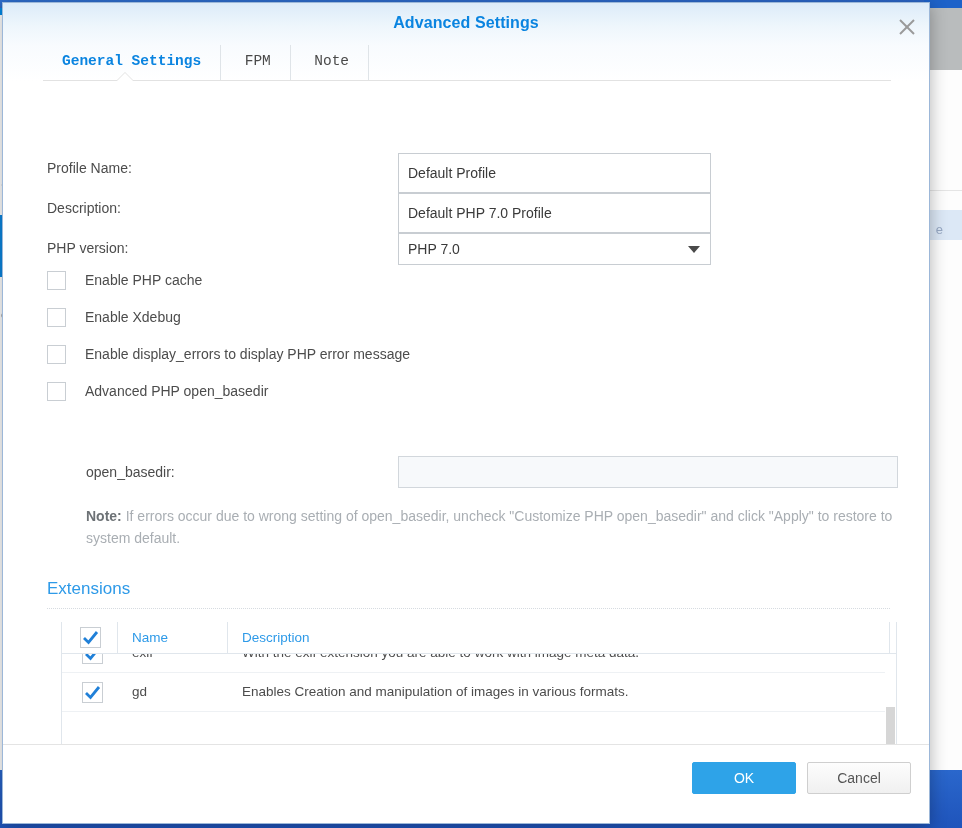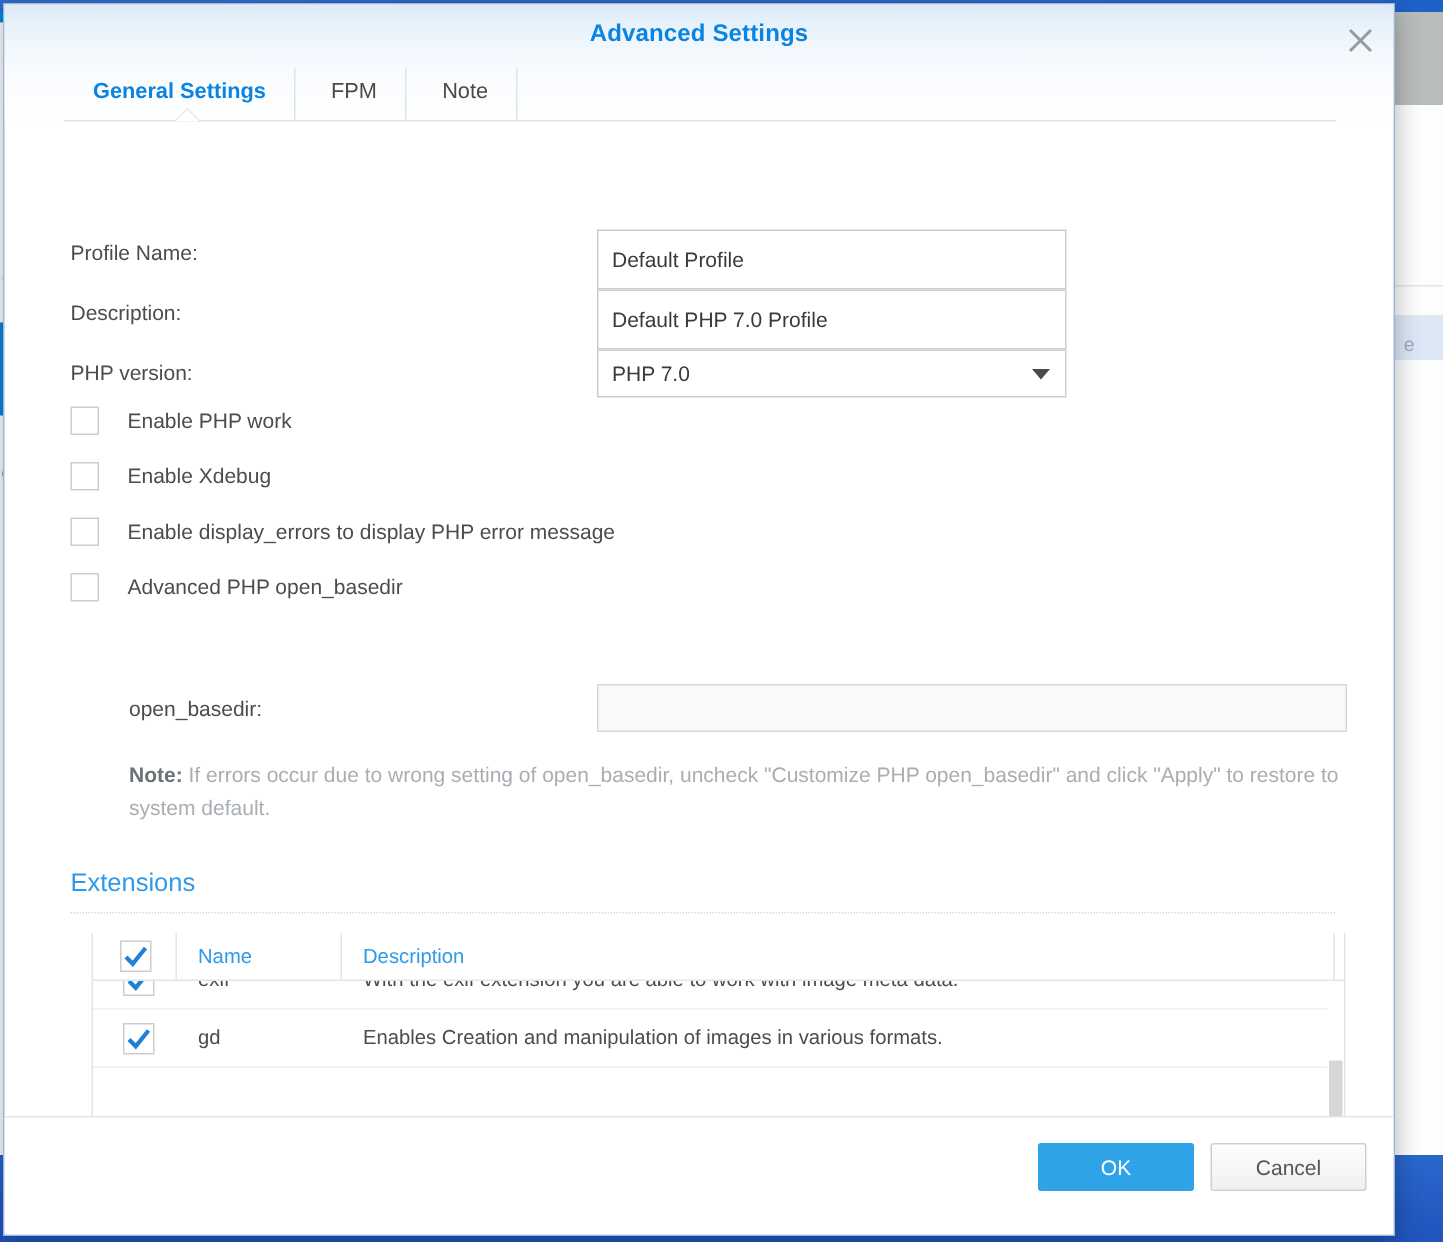--- a/index.html
+++ b/index.html
@@ -164,20 +164,21 @@
     display: inline-block;
     height: 36px;
     line-height: 32px;
     padding: 0 19px;
     font-size: 14.5px;
     color: #4a4a4a;
     border-right: 1px solid #dfe4e8;
     box-sizing: border-box;
     cursor: pointer;
     vertical-align: top;
+    font-family: Liberation Mono, monospace;
   }
   .tab.active {
     color: #0a84e0;
     font-weight: bold;
   }
   #tab-underline {
     position: absolute;
     left: 40px; bottom: 0;
     width: 848px;
     height: 1px;
@@ -549,21 +550,21 @@
       <div class="form-select-wrap">
         <div class="form-select">PHP 7.0</div>
         <div class="select-arrow"></div>
       </div>
     </div>
 
     <div class="check-row" style="top:190px;">
       <div class="cbox">
         
       </div>
-      <div class="check-label">Enable PHP work</div>
+      <div class="check-label">Enable PHP cache</div>
     </div>
 
     <div class="check-row" style="top:227px;">
       <div class="cbox">
         
       </div>
       <div class="check-label">Enable Xdebug</div>
     </div>
 
     <div class="check-row" style="top:264px;">

